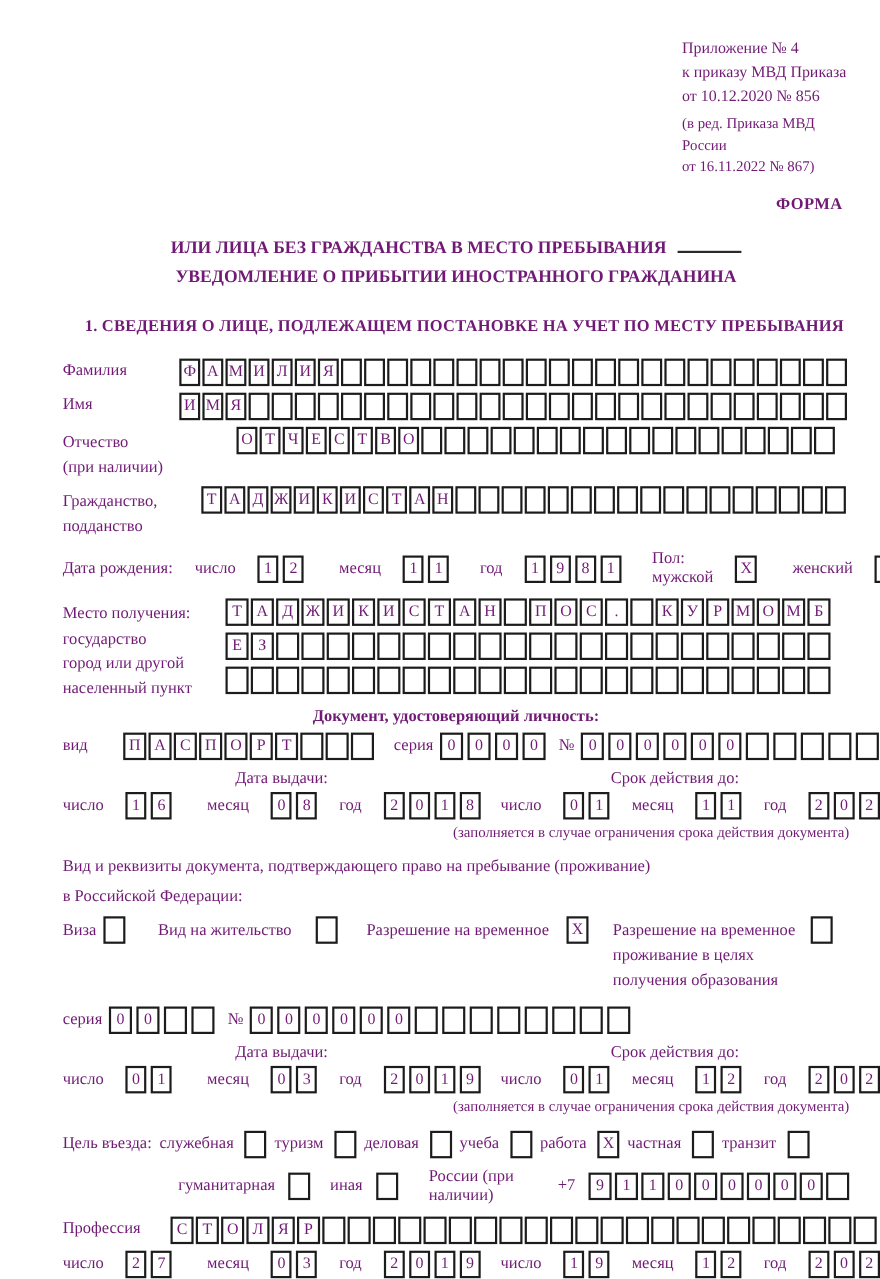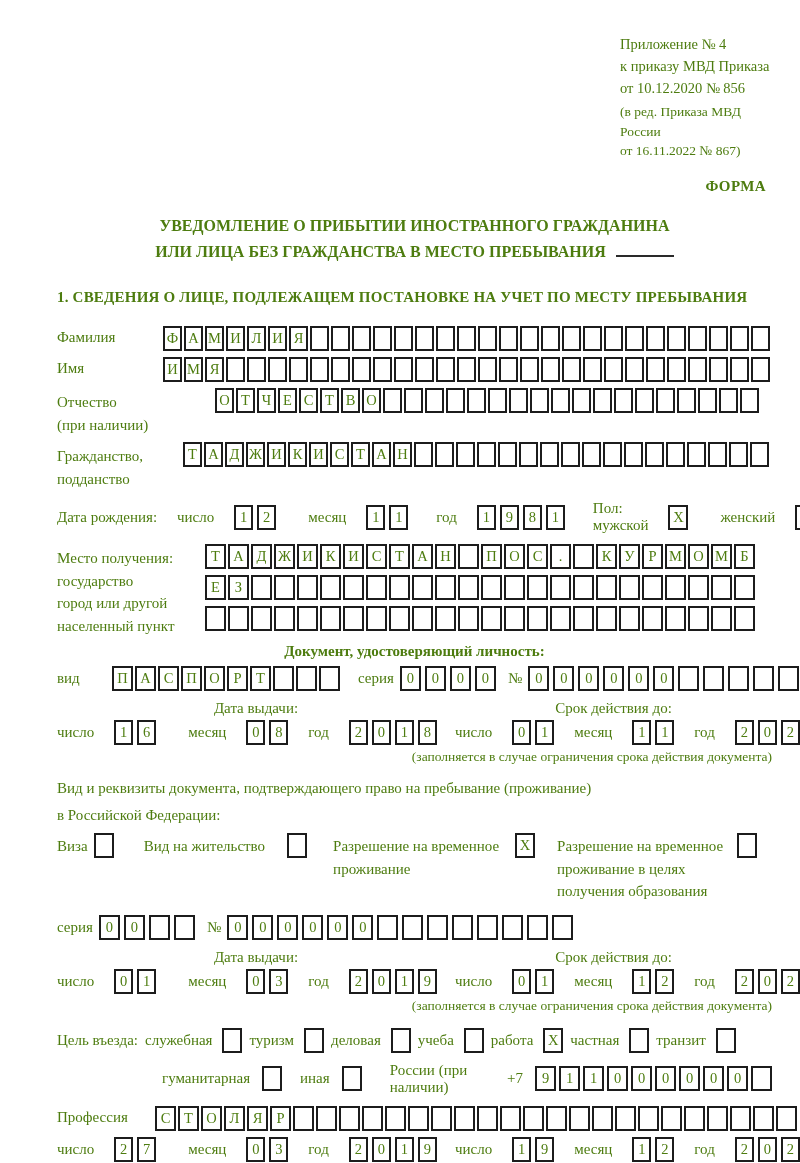--- a/index.html
+++ b/index.html
@@ -1,28 +1,28 @@
 <!DOCTYPE html>
 <html><head>
 <meta charset="utf-8">
 <style>
   html,body{margin:0;padding:0;background:#ffffff;}
   .page{
     width:800px;height:1163px;box-sizing:border-box;
-    padding:34px 28px 0 57px;background:#fff;color:#4d7c0f;
+    padding:34px 28px 0 57px;background:#fff;color:#701a75;
     font-family:"Liberation Serif","DejaVu Serif",serif;font-size:15px;
     position:relative;overflow:hidden;
   }
   
   .hdr{margin-left:563px;font-size:14.5px;line-height:1.5;}
   .hdr .sub{font-size:13.5px;margin-top:3px;line-height:1.45;}
   .forma{text-align:right;padding-right:6px;font-weight:bold;font-size:15px;margin-top:17px;letter-spacing:.4px;}
   .title{text-align:center;font-weight:bold;font-size:16px;line-height:1.6;margin-top:18px;}
   .uline{display:inline-block;width:58px;border-bottom:2px solid #2a2a2a;height:14px;margin-left:10px;}
-  .sec1{font-weight:bold;font-size:15px;margin-top:25px;margin-bottom:20px;margin-left:0;letter-spacing:.2px;}
+  .sec1{font-weight:bold;font-size:15px;margin-top:25px;margin-bottom:20px;margin-left:20px;letter-spacing:.2px;}
 
   
   .row{display:flex;align-items:flex-start;margin-bottom:6px;}
   .lab{flex:0 0 auto;padding-top:3px;}
   .lab2{line-height:1.5;padding-top:3px;}
   .cellrow{display:flex;gap:2px;flex-wrap:nowrap;}
   .cell{
     box-sizing:border-box;flex:0 0 var(--cw,19px);width:var(--cw,19px);height:25px;
     border:2px solid #1c1c1c;display:flex;align-items:center;justify-content:center;
     font-size:14.5px;background:#fff;
@@ -65,24 +65,24 @@
     <div>от 10.12.2020 № 856</div>
     <div class="sub">
       <div>(в ред. Приказа МВД России</div>
       <div>от 16.11.2022 № 867)</div>
     </div>
   </div>
 
   <div class="forma">ФОРМА</div>
 
   <div class="title">
-    <div>УВЕДОМЛЕНИЕ О ПРИБЫТИИ ИНОСТРАННОГО ГРАЖДАНИНА</div>
     <div>
       <span>ИЛИ ЛИЦА БЕЗ ГРАЖДАНСТВА В МЕСТО ПРЕБЫВАНИЯ</span><span class="uline"></span>
     </div>
+    <div>УВЕДОМЛЕНИЕ О ПРИБЫТИИ ИНОСТРАННОГО ГРАЖДАНИНА</div>
   </div>
 
   <div class="sec1">1. СВЕДЕНИЯ О ЛИЦЕ, ПОДЛЕЖАЩЕМ ПОСТАНОВКЕ НА УЧЕТ ПО МЕСТУ ПРЕБЫВАНИЯ</div>
 
   <div class="row">
     <span class="lab" style="flex-basis:106px">Фамилия</span>
     <span class="cellrow">
         <span class="cell">Ф</span>
         <span class="cell">А</span>
         <span class="cell">М</span>
@@ -433,21 +433,20 @@
       <span class="optlab">Виза</span>
       <span class="cbx" style="margin-left:6px"></span>
     </span>
     <span class="opt" style="margin-left:30px">
       <span class="optlab">Вид на жительство</span>
       <span class="cbx" style="margin-left:22px"></span>
     </span>
     <span class="opt" style="margin-left:26px">
       <span class="optlab">
         <div>Разрешение на временное</div>
-        <div>проживание</div>
       </span>
       <span class="cbx" style="margin-left:16px">X</span>
     </span>
     <span class="opt" style="margin-left:22px">
       <span class="optlab">
         <div>Разрешение на временное</div>
         <div>проживание в целях</div>
         <div>получения образования</div>
       </span>
       <span class="cbx" style="margin-left:14px"></span>

